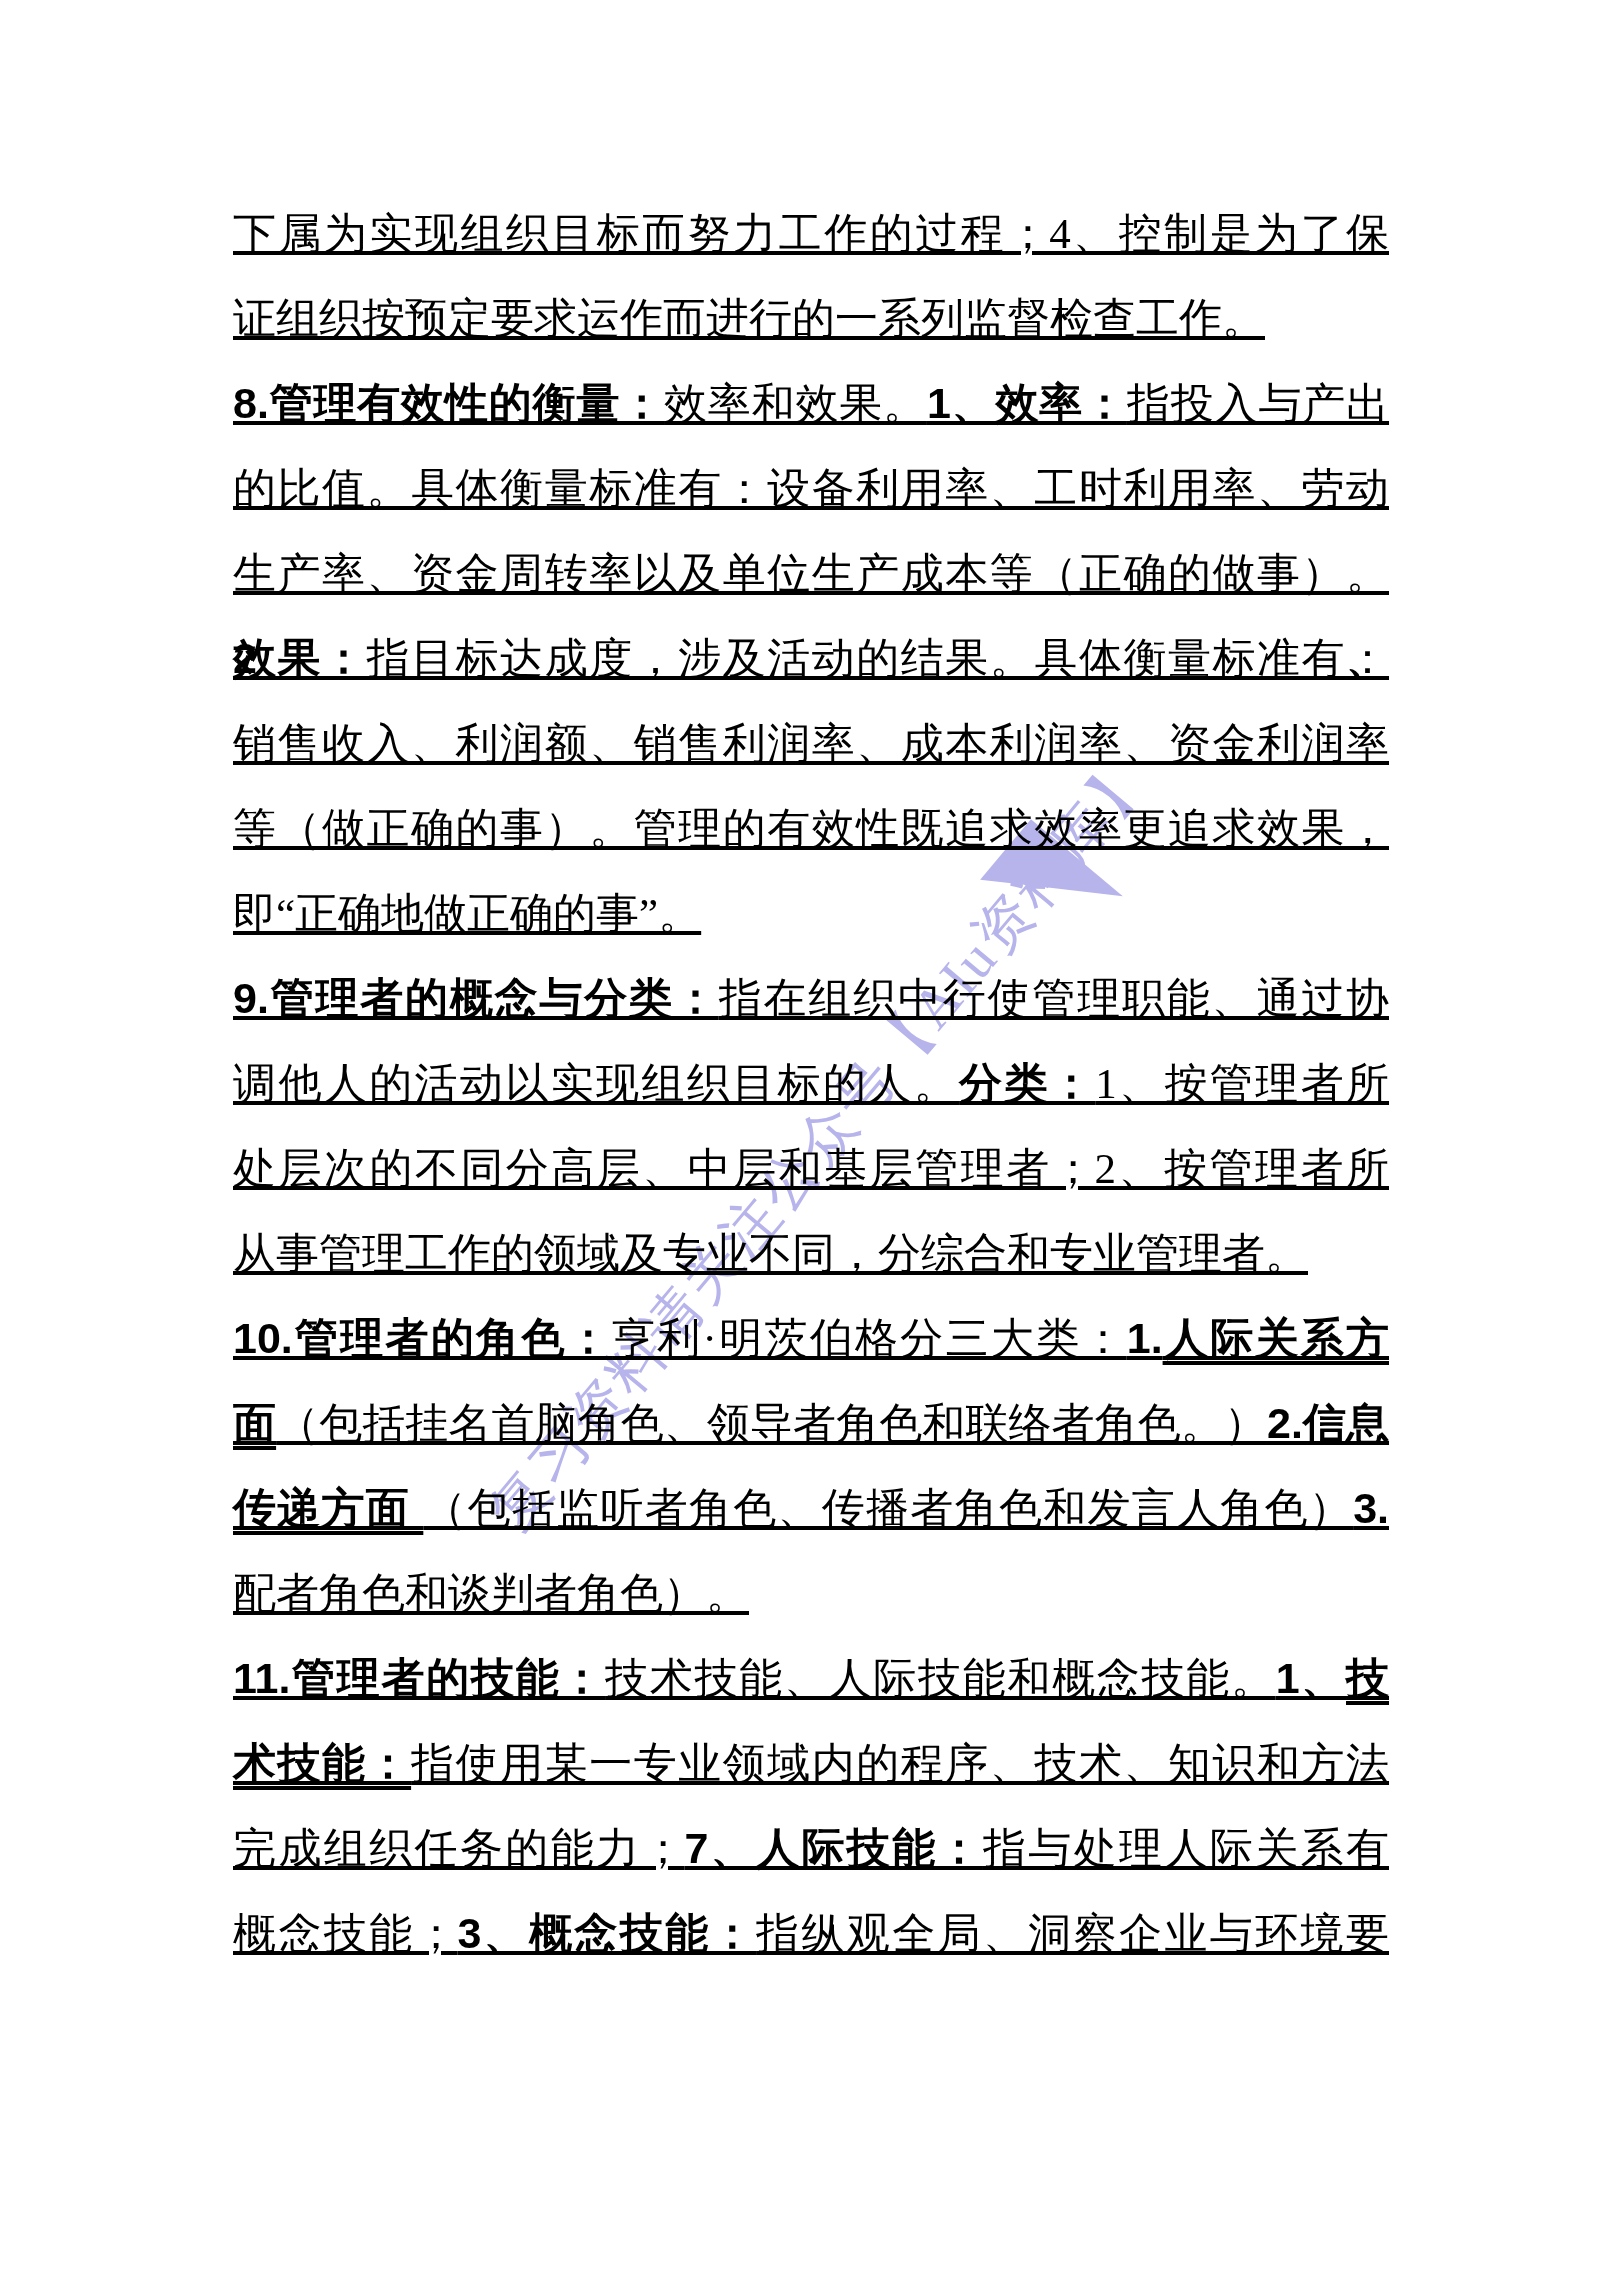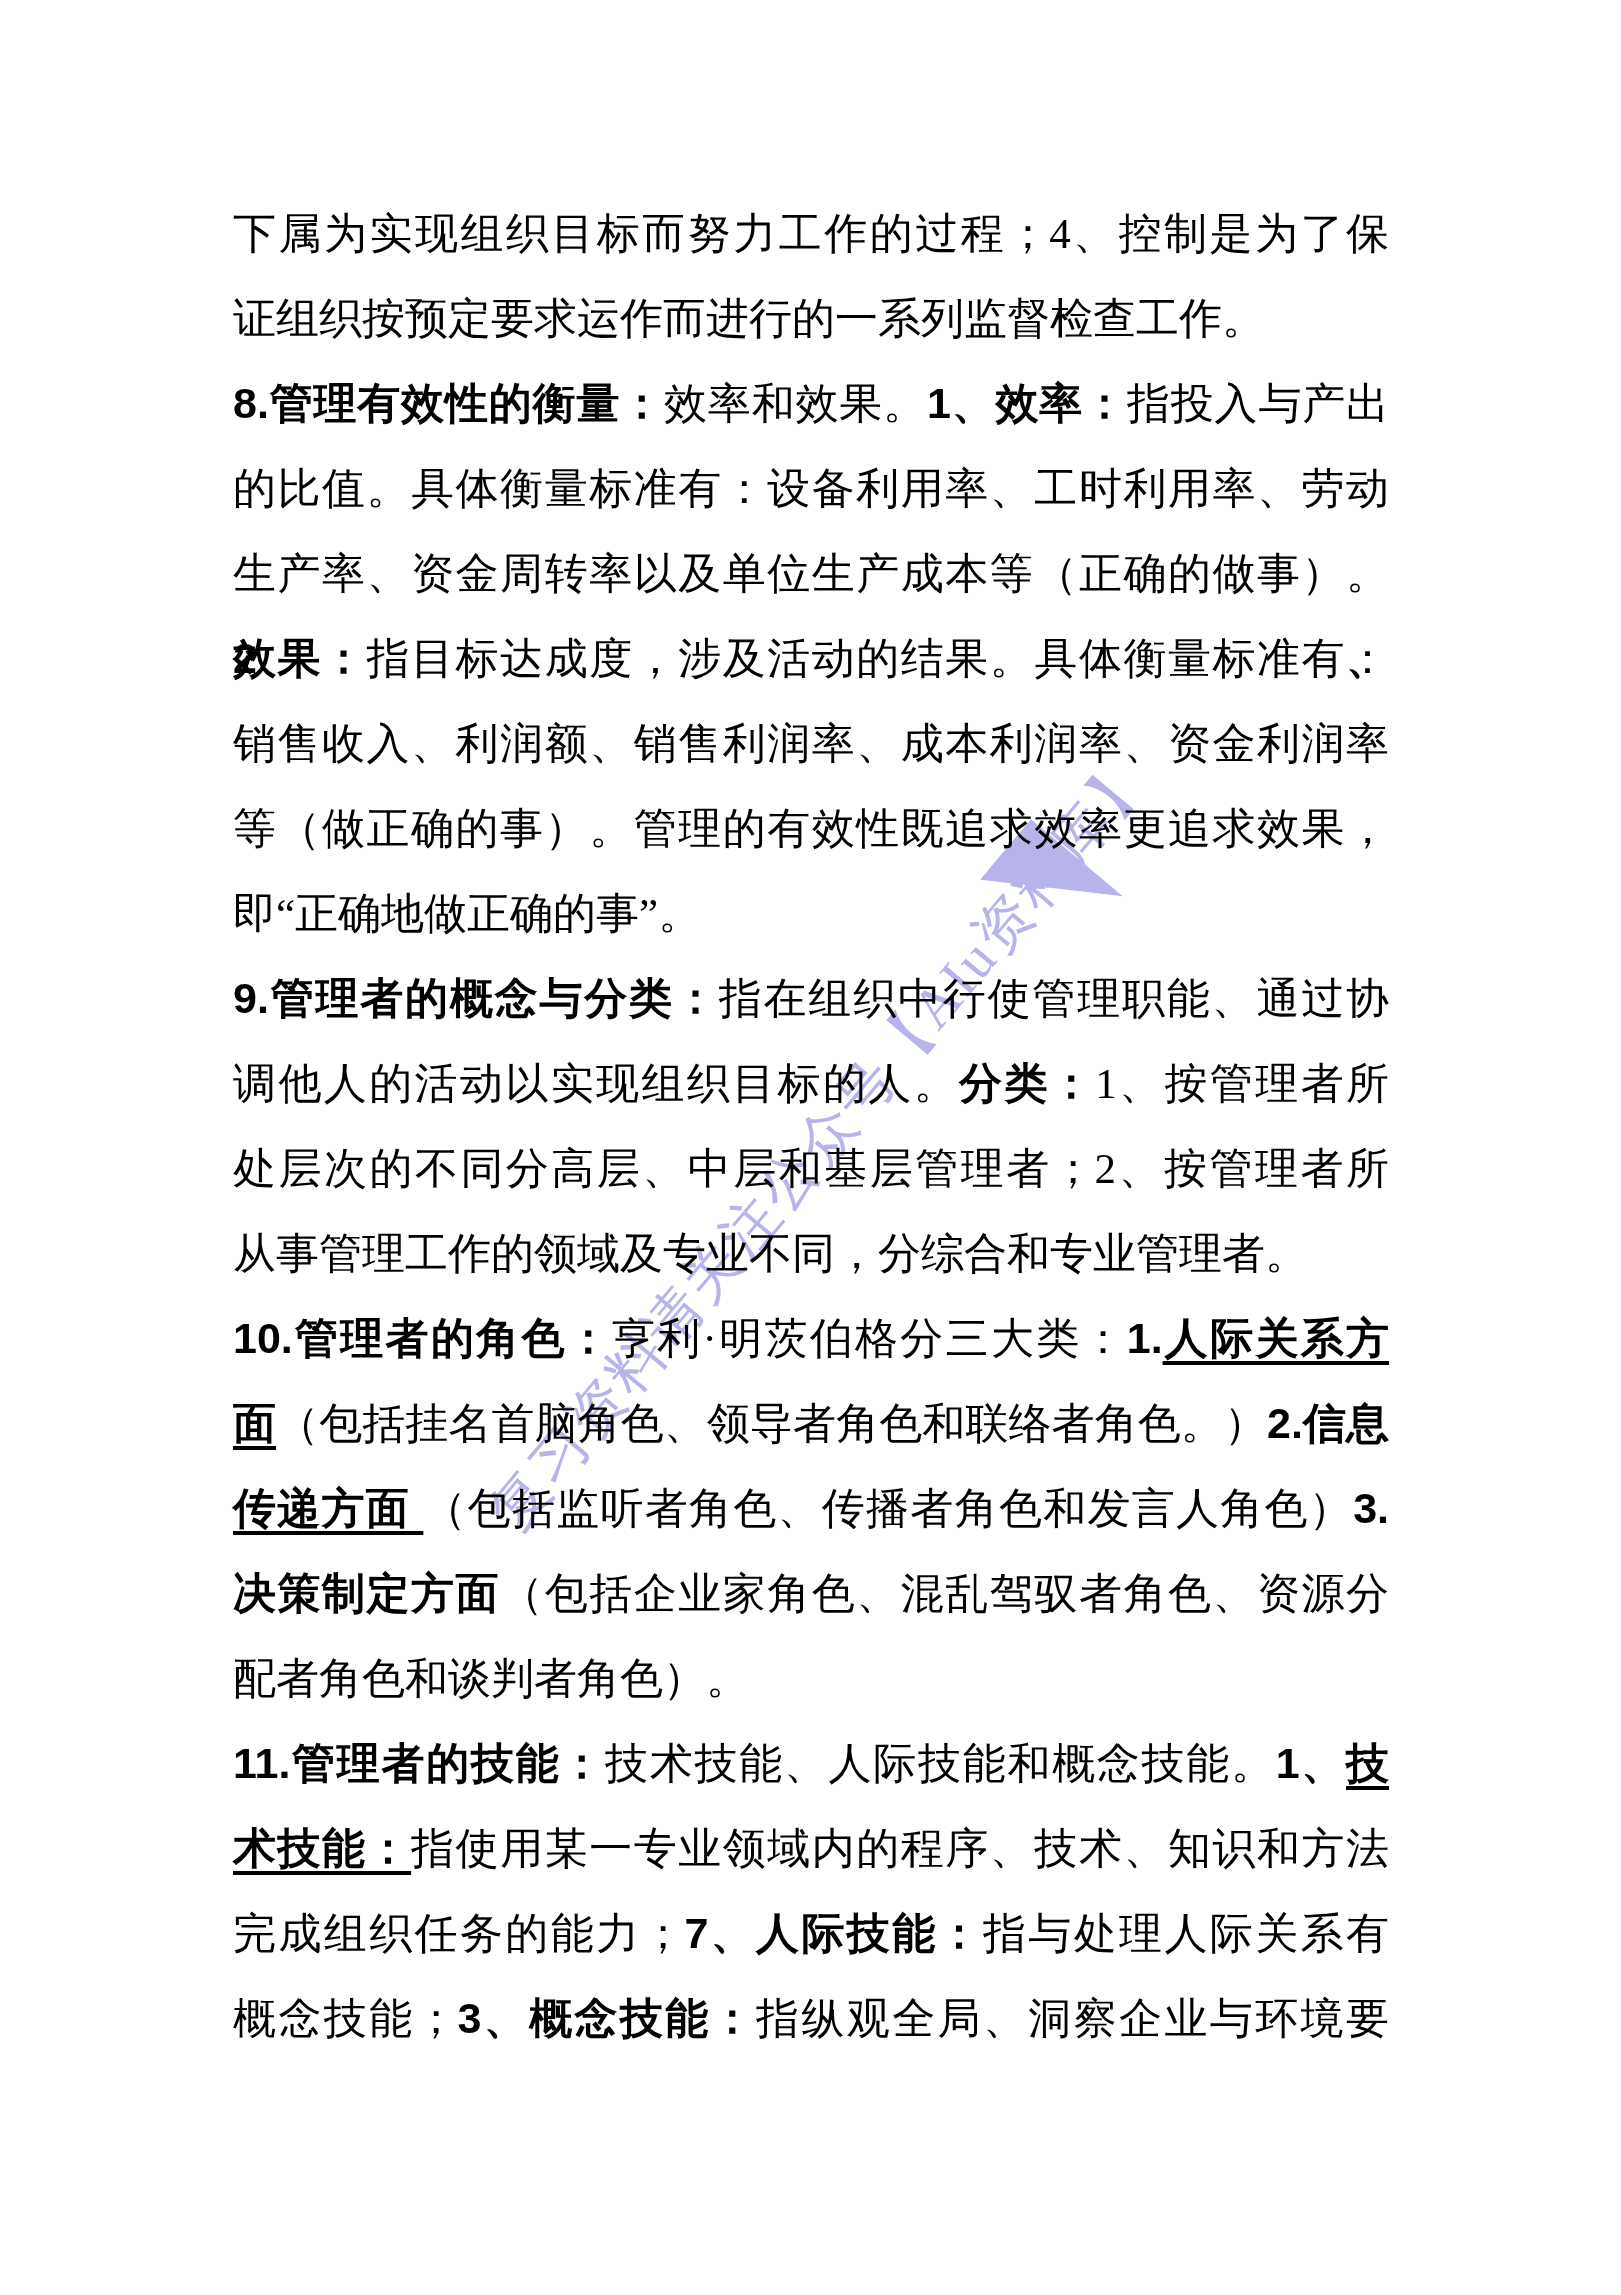--- a/index.html
+++ b/index.html
@@ -41,20 +41,21 @@
     z-index: 1;
   }
   
   .text-block {
     position: absolute;
     left: 233px;
     top: 191px;
     width: 1156px;
     z-index: 2;
     color: #000000;
+    text-decoration: underline;
   }
   .line {
     height: 85px;
     line-height: 85px;
     font-size: 43px;
     text-justify: inter-character;
   }
   .line.j { text-align: justify; text-align-last: justify; }
   .line.l { text-align: center; text-align-last: left; }
   .run { color: #000000; }
@@ -85,21 +86,20 @@
       <div class="line j"><span class="run">销售收入、利润额、销售利润率、成本利润率、资金利润率</span></div>
       <div class="line j"><span class="run">等（做正确的事）。管理的有效性既追求效率更追求效果，</span></div>
       <div class="line l"><span class="run">即“正确地做正确的事”。</span></div>
       <div class="line j"><span class="run b">9.管理者的概念与分类：</span><span class="run">指在组织中行使管理职能、通过协</span></div>
       <div class="line j"><span class="run">调他人的活动以实现组织目标的人。</span><span class="run b">分类：</span><span class="run">1、按管理者所</span></div>
       <div class="line j"><span class="run">处层次的不同分高层、中层和基层管理者；2、按管理者所</span></div>
       <div class="line l"><span class="run">从事管理工作的领域及专业不同，分综合和专业管理者。</span></div>
       <div class="line j"><span class="run b">10.管理者的角色：</span><span class="run">亨利·明茨伯格分三大类：</span><span class="run b">1.</span><span class="run b u">人际关系方</span></div>
       <div class="line j"><span class="run b u">面</span><span class="run">（包括挂名首脑角色、领导者角色和联络者角色。）</span><span class="run b">2.信息</span></div>
       <div class="line j"><span class="run b u">传递方面 </span><span class="run">（包括监听者角色、传播者角色和发言人角色）</span><span class="run b">3.</span></div>
-      <div class="line j"><span class="run b">决策制定方面</span><span class="run">（包括企业家角色、混乱驾驭者角色、资源分</span></div>
       <div class="line l"><span class="run">配者角色和谈判者角色）。</span></div>
       <div class="line j"><span class="run b">11.管理者的技能：</span><span class="run">技术技能、人际技能和概念技能。</span><span class="run b">1、</span><span class="run b u">技</span></div>
       <div class="line j"><span class="run b u">术技能：</span><span class="run">指使用某一专业领域内的程序、技术、知识和方法</span></div>
       <div class="line j"><span class="run">完成组织任务的能力；</span><span class="run b">7、人际技能：</span><span class="run">指与处理人际关系有</span></div>
       <div class="line j"><span class="run">概念技能；</span><span class="run b">3、概念技能：</span><span class="run">指纵观全局、洞察企业与环境要</span></div>
     </div>
 </div>
 
 
 </body></html>

